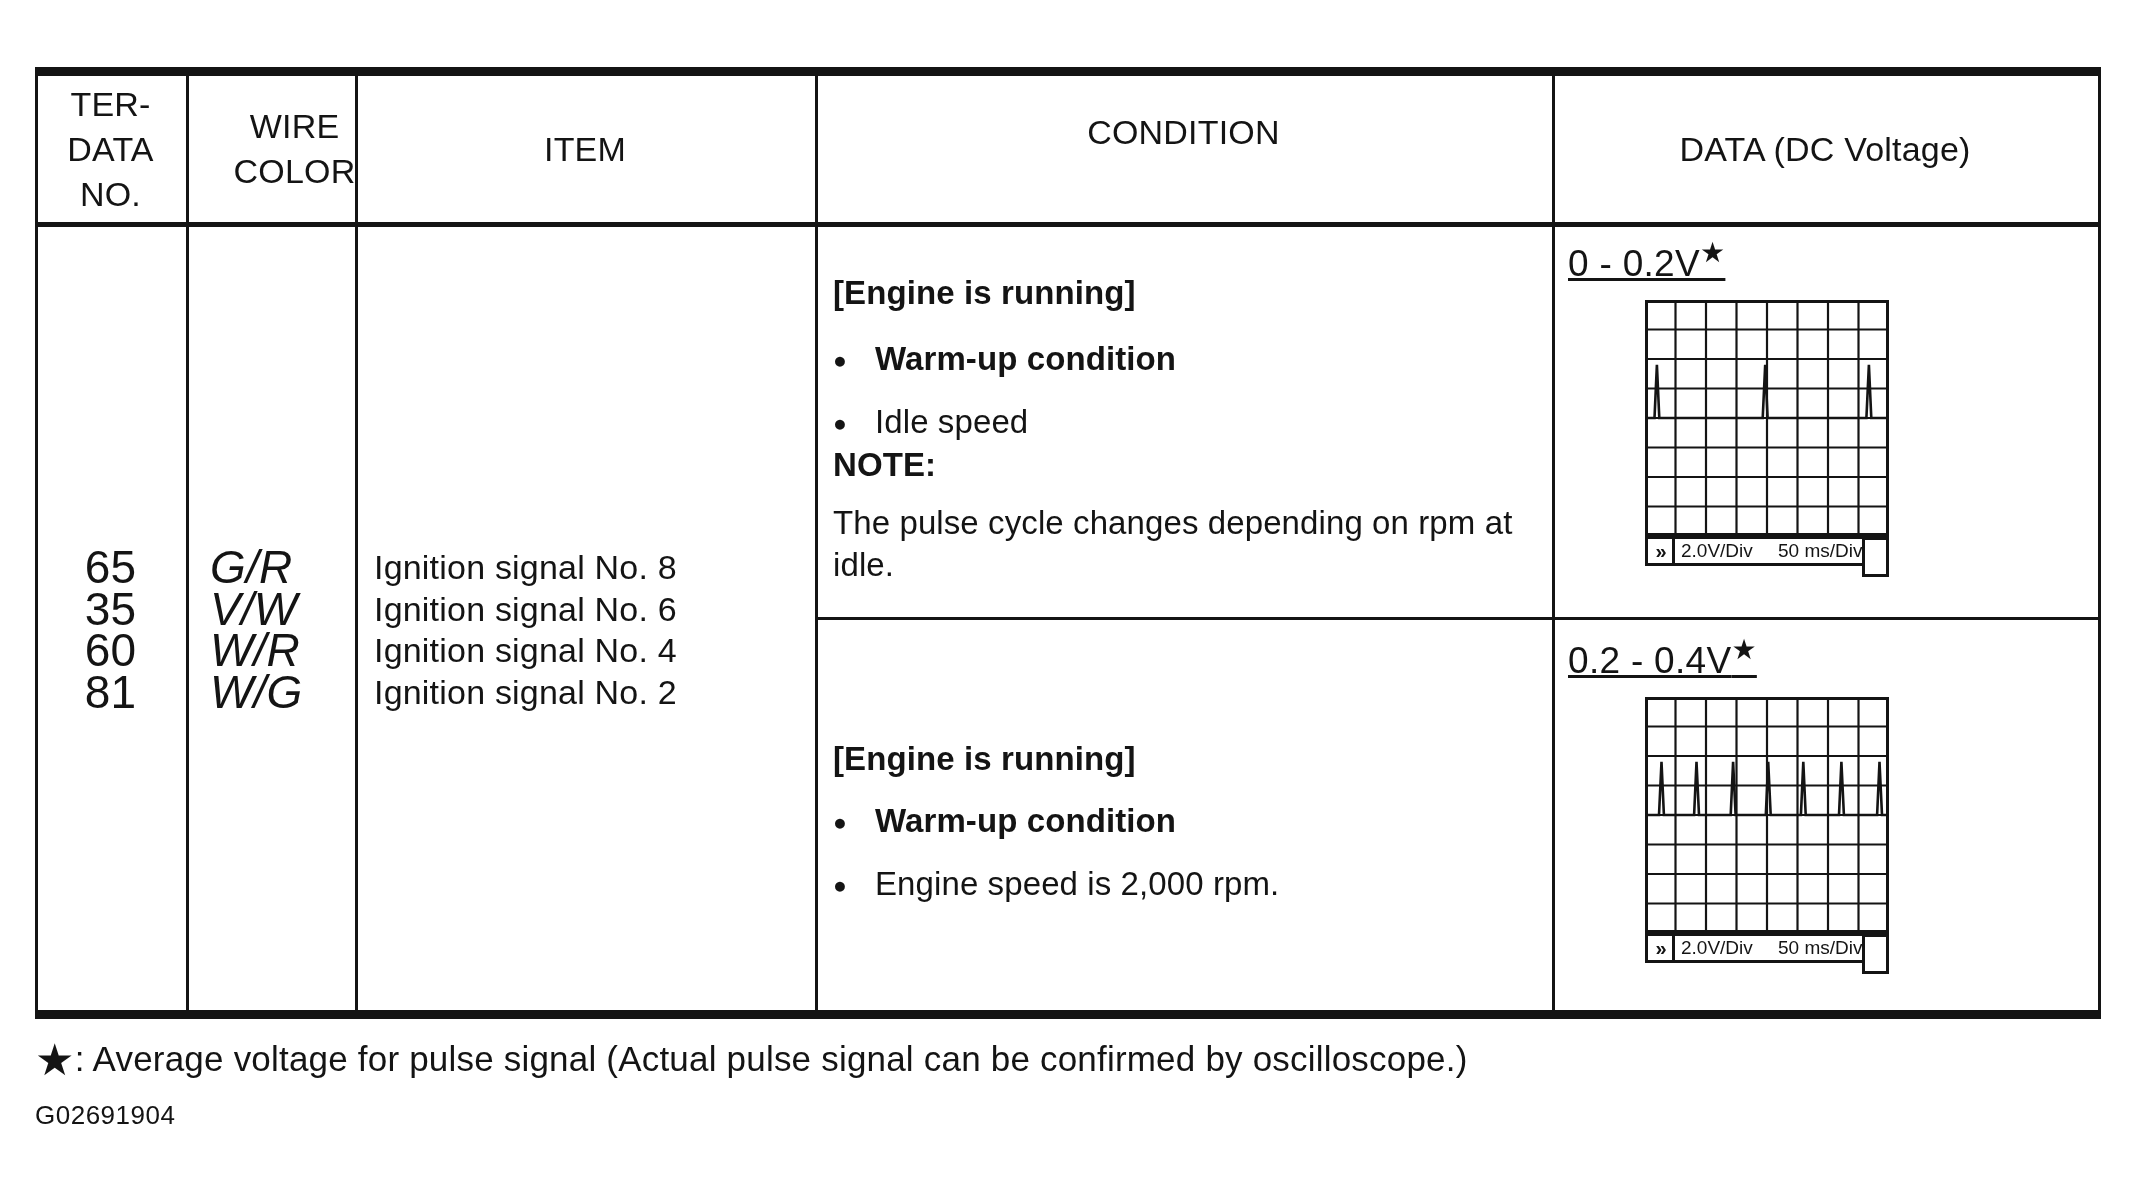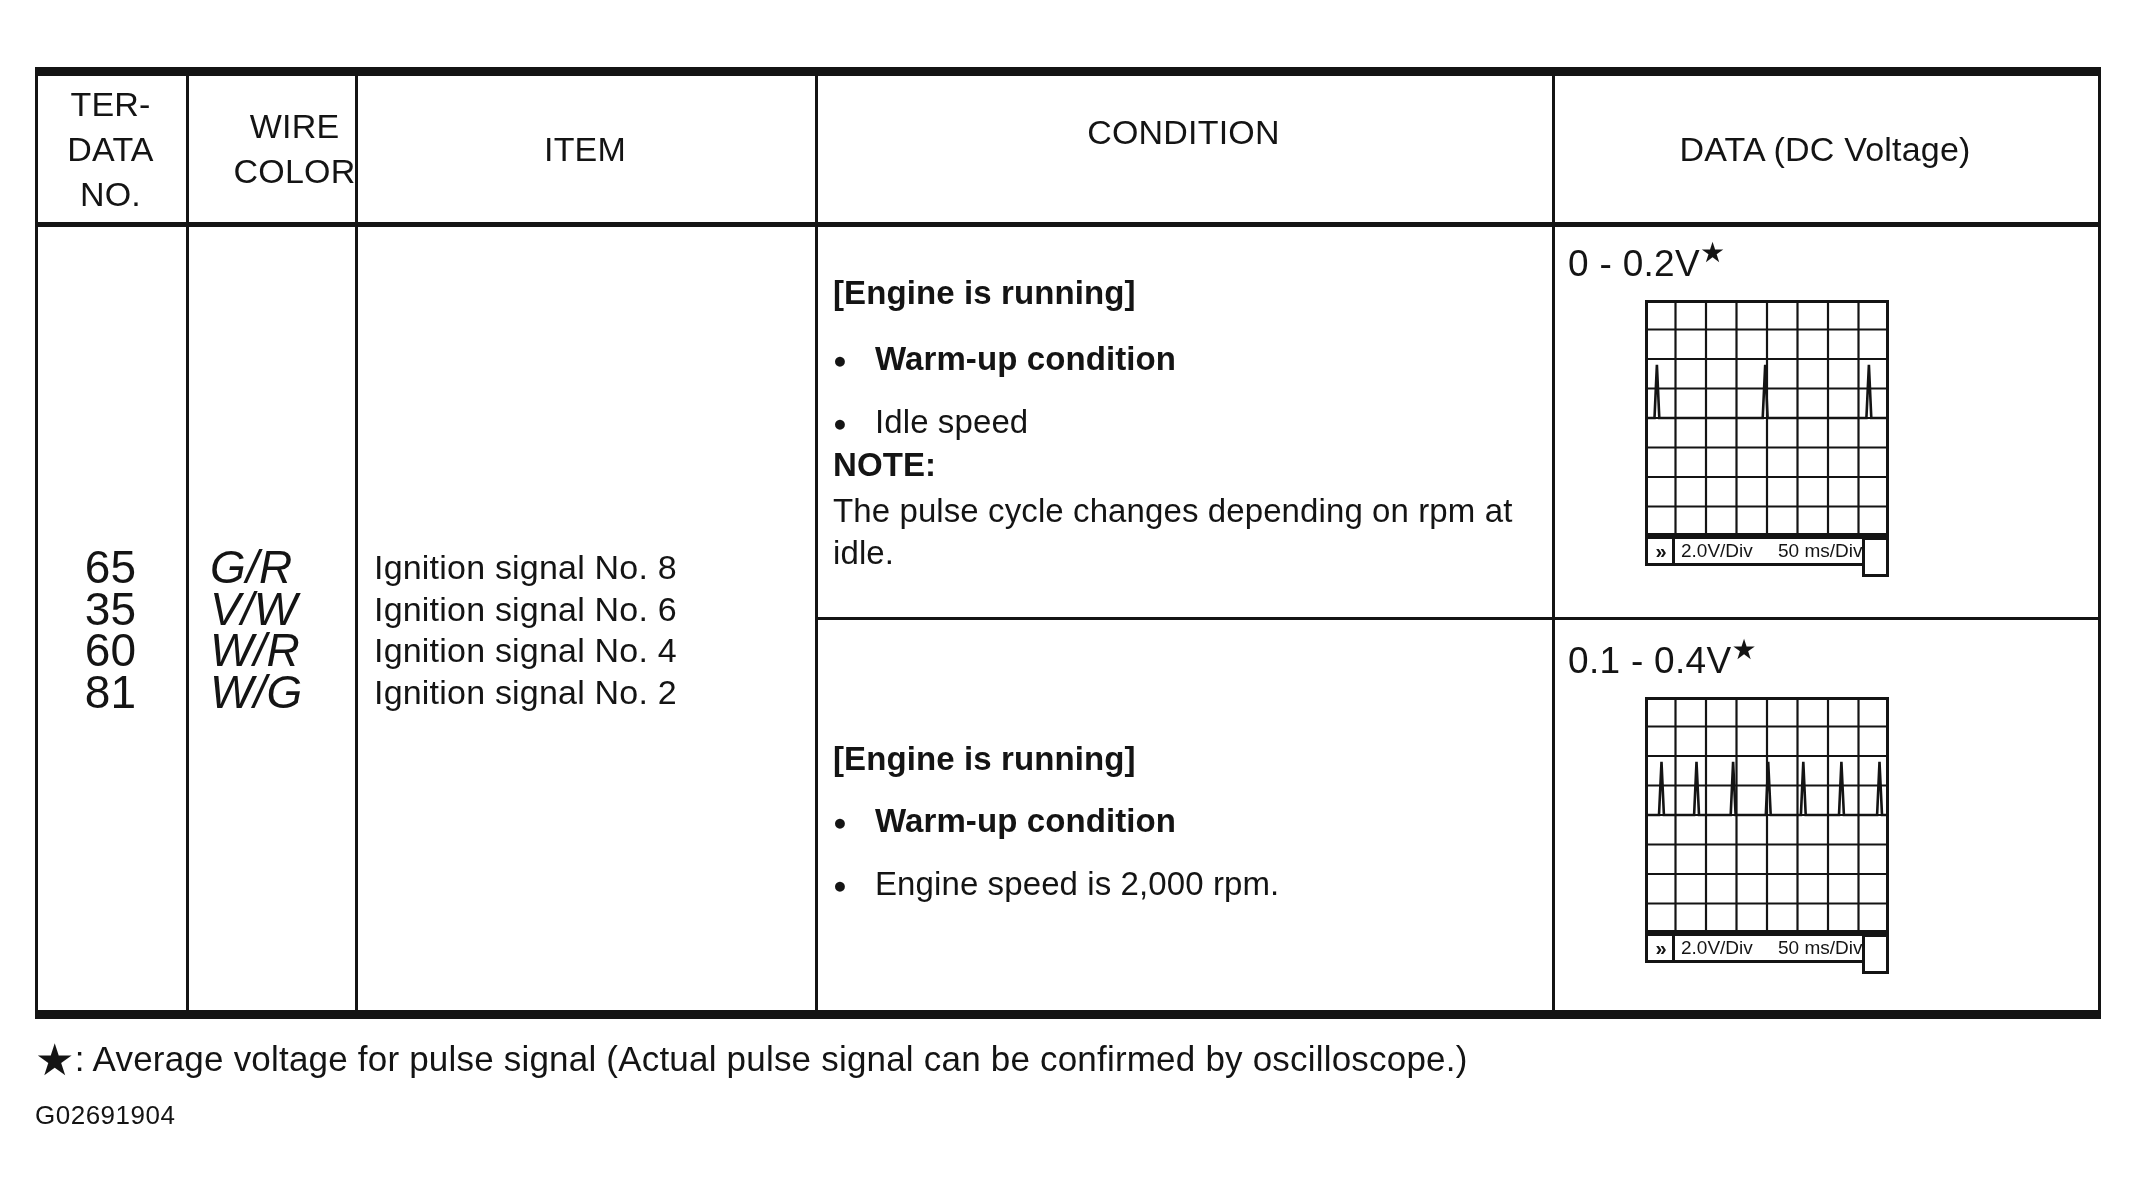--- a/index.html
+++ b/index.html
@@ -36,20 +36,21 @@
   .cond .bullet {
     display: inline-block;
     width: 42px;
     font-size: 23px;
     vertical-align: 2px;
   }
   .range-label {
     position: absolute;
     font-size: 37px;
     letter-spacing: 0.3px;
+    text-decoration: underline;
   }
   .range-label sup {
     font-size: 28px;
     vertical-align: 14px;
     line-height: 0;
   }
   .scope-svg { position: absolute; display: block; }
   .scope-bar {
     position: absolute;
     width: 244px; height: 30px;
@@ -132,21 +133,21 @@
       <div>Ignition signal No. 8</div>
       <div>Ignition signal No. 6</div>
       <div>Ignition signal No. 4</div>
       <div>Ignition signal No. 2</div>
     </div>
 
   <div class="cond" style="left:833px; top:272px; width:714px;">
       <div class="cline bold" style="margin-bottom: 24px;"><span>[Engine is running]</span></div>
       <div class="cline bold" style="margin-bottom: 20px;"><span class="bullet">●</span><span>Warm-up condition</span></div>
       <div class="cline" style="margin-bottom: 0px;"><span class="bullet">●</span><span>Idle speed</span></div>
-      <div class="cline bold" style="margin-bottom: 4px;"><span>NOTE:</span></div>
+      <div class="cline bold" style="margin-bottom: 16px;"><span>NOTE:</span></div>
       <div class="cline" style="margin-bottom: 0px;"><span>The pulse cycle changes depending on rpm at idle.</span></div>
     </div>
   <div class="cond" style="left:833px; top:738px; width:714px;">
       <div class="cline bold" style="margin-bottom: 20px;"><span>[Engine is running]</span></div>
       <div class="cline bold" style="margin-bottom: 20px;"><span class="bullet">●</span><span>Warm-up condition</span></div>
       <div class="cline" style="margin-bottom: 0px;"><span class="bullet">●</span><span>Engine speed is 2,000 rpm.</span></div>
     </div>
 
   <div class="range-label" style="left:1568px; top:243px;">
     <span>0 - 0.2V</span><sup>★</sup>
@@ -172,21 +173,21 @@
   <div class="scope-bar" style="left:1645px; top:536px;">
     <span class="arrow-box">
         <span>»</span>
       </span>
     <span class="vdiv-label">2.0V/Div</span>
     <span class="tdiv-label">50 ms/Div</span>
     <span class="end-box"></span>
   </div>
 
   <div class="range-label" style="left:1568px; top:640px;">
-    <span>0.1 - 0.4V</span><sup>★</sup>
+    <span>0.2 - 0.4V</span><sup>★</sup>
   </div>
   <svg class="scope-svg" width="244" height="236" style="left:1645px; top:697px;" xmlns="http://www.w3.org/2000/svg">
       <line x1="30.5" y1="0" x2="30.5" y2="236" stroke="#141414" stroke-width="2.2"></line>
       <line x1="61" y1="0" x2="61" y2="236" stroke="#141414" stroke-width="2.2"></line>
       <line x1="91.5" y1="0" x2="91.5" y2="236" stroke="#141414" stroke-width="2.2"></line>
       <line x1="122" y1="0" x2="122" y2="236" stroke="#141414" stroke-width="2.2"></line>
       <line x1="152.5" y1="0" x2="152.5" y2="236" stroke="#141414" stroke-width="2.2"></line>
       <line x1="183" y1="0" x2="183" y2="236" stroke="#141414" stroke-width="2.2"></line>
       <line x1="213.5" y1="0" x2="213.5" y2="236" stroke="#141414" stroke-width="2.2"></line>
       <line x1="0" y1="29.5" x2="244" y2="29.5" stroke="#141414" stroke-width="2.2"></line>

